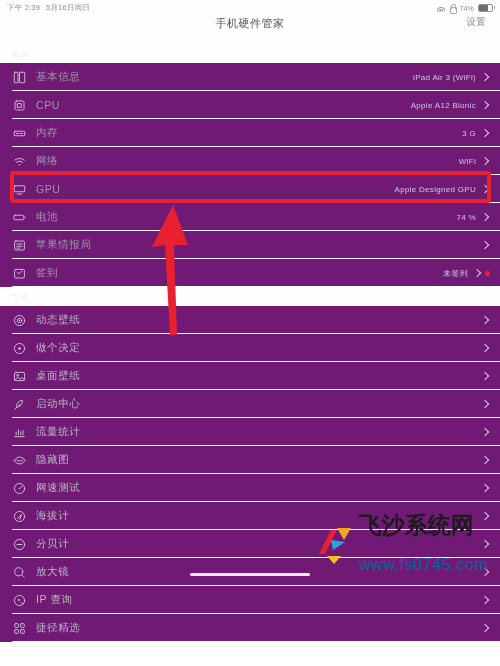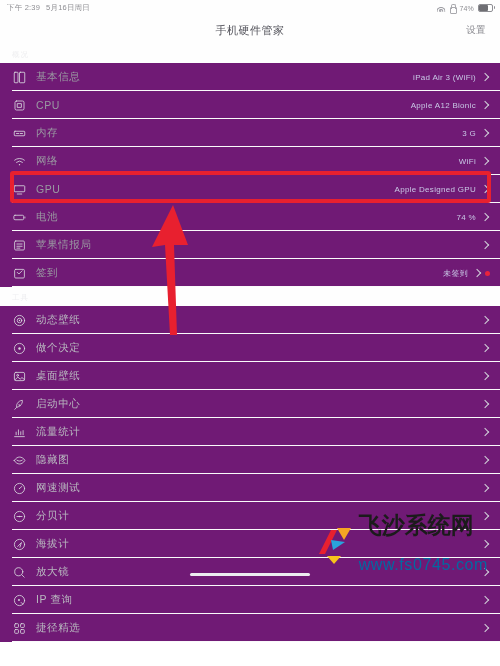--- a/index.html
+++ b/index.html
@@ -64,21 +64,21 @@
     width: 9px; background: #6e6e73; border-radius: 1px;
   }
   .ic-batt .nub {
     position: absolute; right: -2.4px; top: 2.4px;
     width: 1.6px; height: 3px; background: #8e8e93; border-radius: 0 1px 1px 0;
   }
 
   
   .navbar {
     height: 28px;
-    display: flex; align-items: center;
+    display: flex; align-items: flex-start;
     position: relative;
     padding: 0 14px;
   }
   .nav-title {
     position: absolute; left: 0; right: 0;
     text-align: center;
     font-size: 11px; color: #52525a;
     letter-spacing: 0.5px;
   }
   .nav-right {
@@ -404,36 +404,36 @@
           </svg>
         </span>
         <span class="label">网速测试</span>
         <span class="val"></span>
         <span class="chev"></span>
       </div>
       <div class="row">
         <span class="ic">
           <svg viewBox="0 0 20 20" fill="none" stroke="#d9d9e0" stroke-width="1.1" stroke-linecap="round" stroke-linejoin="round">
             <circle cx="10" cy="10" r="6.8"></circle>
+            <path d="M7.6 12.6l5-5.2-2 6.2"></path>
+          </svg>
+        </span>
+        <span class="label">海拔计</span>
+        <span class="val"></span>
+        <span class="chev"></span>
+      </div>
+      <div class="row">
+        <span class="ic">
+          <svg viewBox="0 0 20 20" fill="none" stroke="#d9d9e0" stroke-width="1.1" stroke-linecap="round" stroke-linejoin="round">
+            <circle cx="10" cy="10" r="6.8"></circle>
             <path d="M6.6 10h6.8"></path>
             <circle cx="10" cy="10" r="1.1" fill="#d9d9e0" stroke="none"></circle>
           </svg>
         </span>
         <span class="label">分贝计</span>
-        <span class="val"></span>
-        <span class="chev"></span>
-      </div>
-      <div class="row">
-        <span class="ic">
-          <svg viewBox="0 0 20 20" fill="none" stroke="#d9d9e0" stroke-width="1.1" stroke-linecap="round" stroke-linejoin="round">
-            <circle cx="10" cy="10" r="6.8"></circle>
-            <path d="M7.6 12.6l5-5.2-2 6.2"></path>
-          </svg>
-        </span>
-        <span class="label">海拔计</span>
         <span class="val"></span>
         <span class="chev"></span>
       </div>
       <div class="row">
         <span class="ic">
           <svg viewBox="0 0 20 20" fill="none" stroke="#d9d9e0" stroke-width="1.1" stroke-linecap="round" stroke-linejoin="round">
             <circle cx="9" cy="9" r="5.4"></circle>
             <path d="M13.2 13.2l3 3"></path>
           </svg>
         </span>

